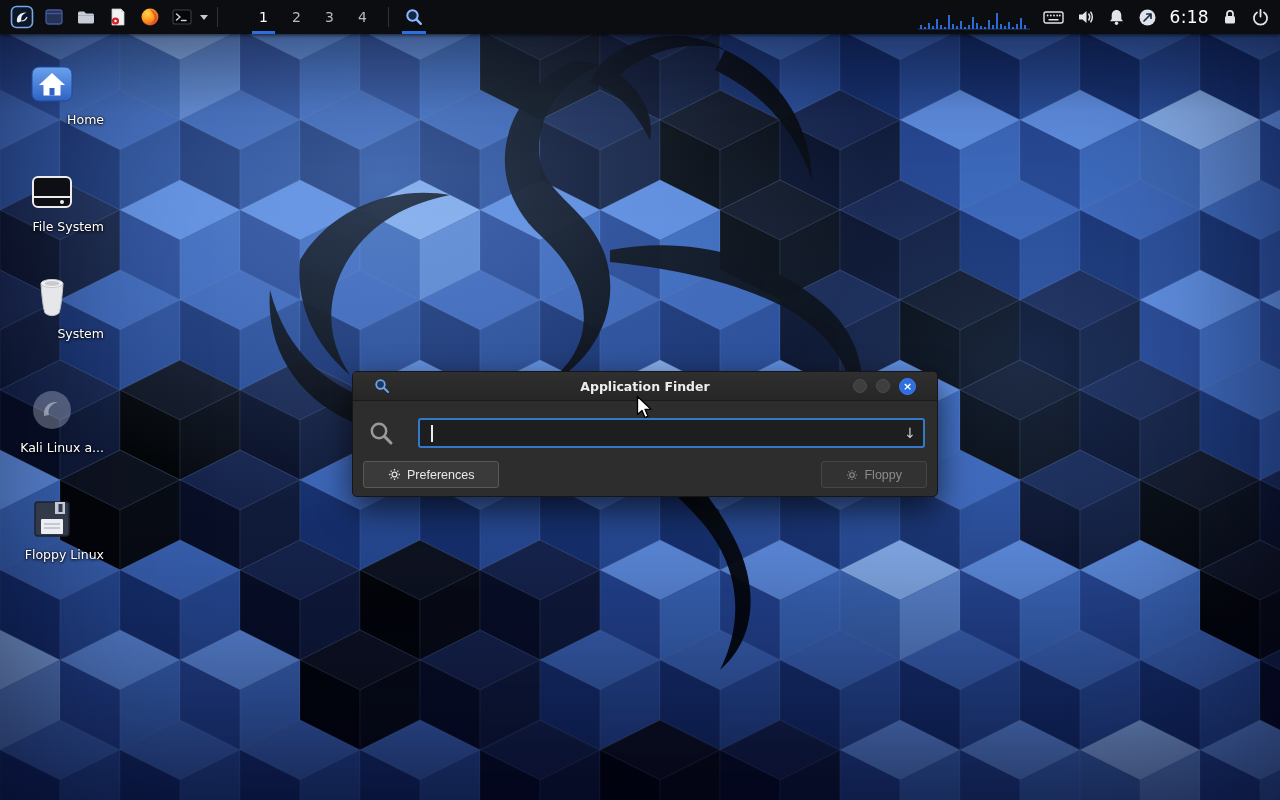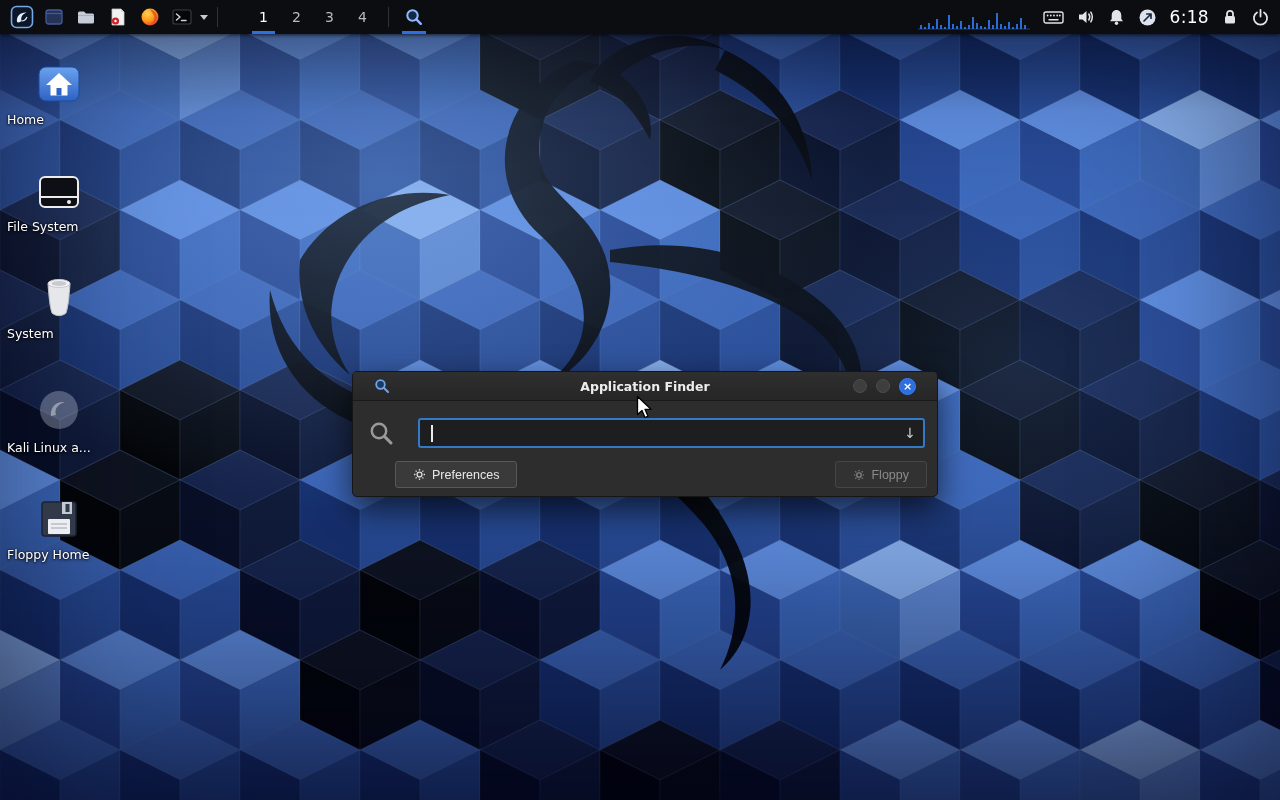--- a/index.html
+++ b/index.html
@@ -33,21 +33,21 @@
   .ws.active { color:#ffffff; }
   .ws.active::after { content:""; position:absolute; bottom:0; left:5px; right:5px; height:3px; background:#2e6fe0; }
   .psep { width:1px; height:20px; background:#303338; margin:0 9px; }
   .task-btn { width:32px; height:100%; display:flex; align-items:center; justify-content:center;
     position:relative; cursor:pointer; }
   .task-btn.active::after { content:""; position:absolute; bottom:0; left:4px; right:4px; height:3px; background:#2e6fe0; }
   .sicon { display:flex; align-items:center; justify-content:center; cursor:pointer; }
   .clock { color:#ffffff; font-size:17px; letter-spacing:0.3px; cursor:default; }
 
   
-  .dicon { position:absolute; left:7px; width:104px; text-align:left; z-index:5; cursor:pointer; }
+  .dicon { position:absolute; left:0; width:104px; text-align:right; z-index:5; cursor:pointer; }
   .dicon .ic { height:50px; display:flex; align-items:flex-end; justify-content:center; }
   .dicon .lbl { margin-top:8px; font-size:12.5px; color:#ffffff;
     text-shadow:0 1px 3px rgba(0,0,0,0.95), 0 0 2px rgba(0,0,0,0.9); }
 
   
   .finder { position:absolute; left:352px; top:371px; width:586px; height:126px; z-index:20;
     background:#2d2d2d; border:1px solid #161616; border-radius:5px;
     box-shadow:0 12px 32px rgba(0,0,0,0.65); }
   .titlebar { height:29px; background:linear-gradient(#2f2f2f,#262626);
     border-bottom:1px solid #1a1a1a; border-radius:4px 4px 0 0;
@@ -60,23 +60,23 @@
     font-size:11px; font-weight:bold; display:flex; align-items:center; justify-content:center; line-height:1; }
   .search-row { display:flex; align-items:center; padding:17px 12px 0 15px; }
   .search-input { margin-left:23px; flex:1; height:30px; background:#1c1e20;
     border:2px solid #3478c8; border-radius:3px; position:relative;
     display:flex; align-items:center; padding:0 24px 0 11px; cursor:text; }
   .caret { width:2px; height:17px; background:#eaeaea; animation:blink 1.1s steps(1) infinite; }
   @keyframes blink { 50% { opacity:0; } }
   .dd-arrow { position:absolute; right:7px; top:50%; transform:translateY(-52%);
     color:#cfcfcf; font-size:14px; cursor:pointer; }
   .btn-row { display:flex; justify-content:space-between; align-items:center; padding:13px 10px 0 10px; }
-  .btn { height:27px; display:inline-flex; align-items:center; gap:6px; padding:0 17px;
+  .btn { height:27px; display:inline-flex; align-items:center; gap:6px; padding:0 24px;
     background:#3a3a3a; border:1px solid #585858; border-radius:3px;
-    color:#e8e8e8; font-size:12.5px; cursor:pointer;margin-left:32px; }
+    color:#e8e8e8; font-size:12.5px; cursor:pointer; }
   .btn.disabled { background:#323232; border-color:#464646; color:#8b8b8b; cursor:default; }
 
   .cursor { position:absolute; left:636px; top:395px; z-index:40; pointer-events:none; }
 </style>
 </head>
 <body>
 
 <svg id="bg-svg" width="1280" height="800">
   <g id="cube-layer">
       <polygon points="-120,-90 -60,-60 -120,-30 -180,-60" fill="#3a63b4" stroke="#9cc4ff" stroke-opacity="0.18"></polygon>
@@ -704,21 +704,21 @@
   <div class="ic">
     <svg width="40" height="40" viewBox="0 0 40 40">
       <rect x="3" y="3" width="34" height="34" rx="3" fill="#323a4a" stroke="#1c2230" stroke-width="1.5"></rect>
       <rect x="23" y="3" width="10" height="12" fill="#c3c9d4"></rect>
       <rect x="26.5" y="5" width="4" height="8" fill="#323a4a"></rect>
       <rect x="9" y="20" width="22" height="15" rx="1" fill="#eceef2"></rect>
       <line x1="12" y1="25" x2="28" y2="25" stroke="#b8bcc6" stroke-width="1.5"></line>
       <line x1="12" y1="29" x2="28" y2="29" stroke="#b8bcc6" stroke-width="1.5"></line>
     </svg>
   </div>
-  <div class="lbl">Floppy Home</div>
+  <div class="lbl">Floppy Linux</div>
 </div>
 
 <div class="finder">
   <div class="titlebar">
     <svg width="16" height="16" viewBox="0 0 16 16">
       <circle cx="6.5" cy="6.5" r="4.3" fill="#1a3a66" stroke="#6ea6e8" stroke-width="1.8"></circle>
       <line x1="9.8" y1="9.8" x2="14" y2="14" stroke="#6ea6e8" stroke-width="2" stroke-linecap="round"></line>
     </svg>
     <div class="title">Application Finder</div>
     <div class="winbtns">

